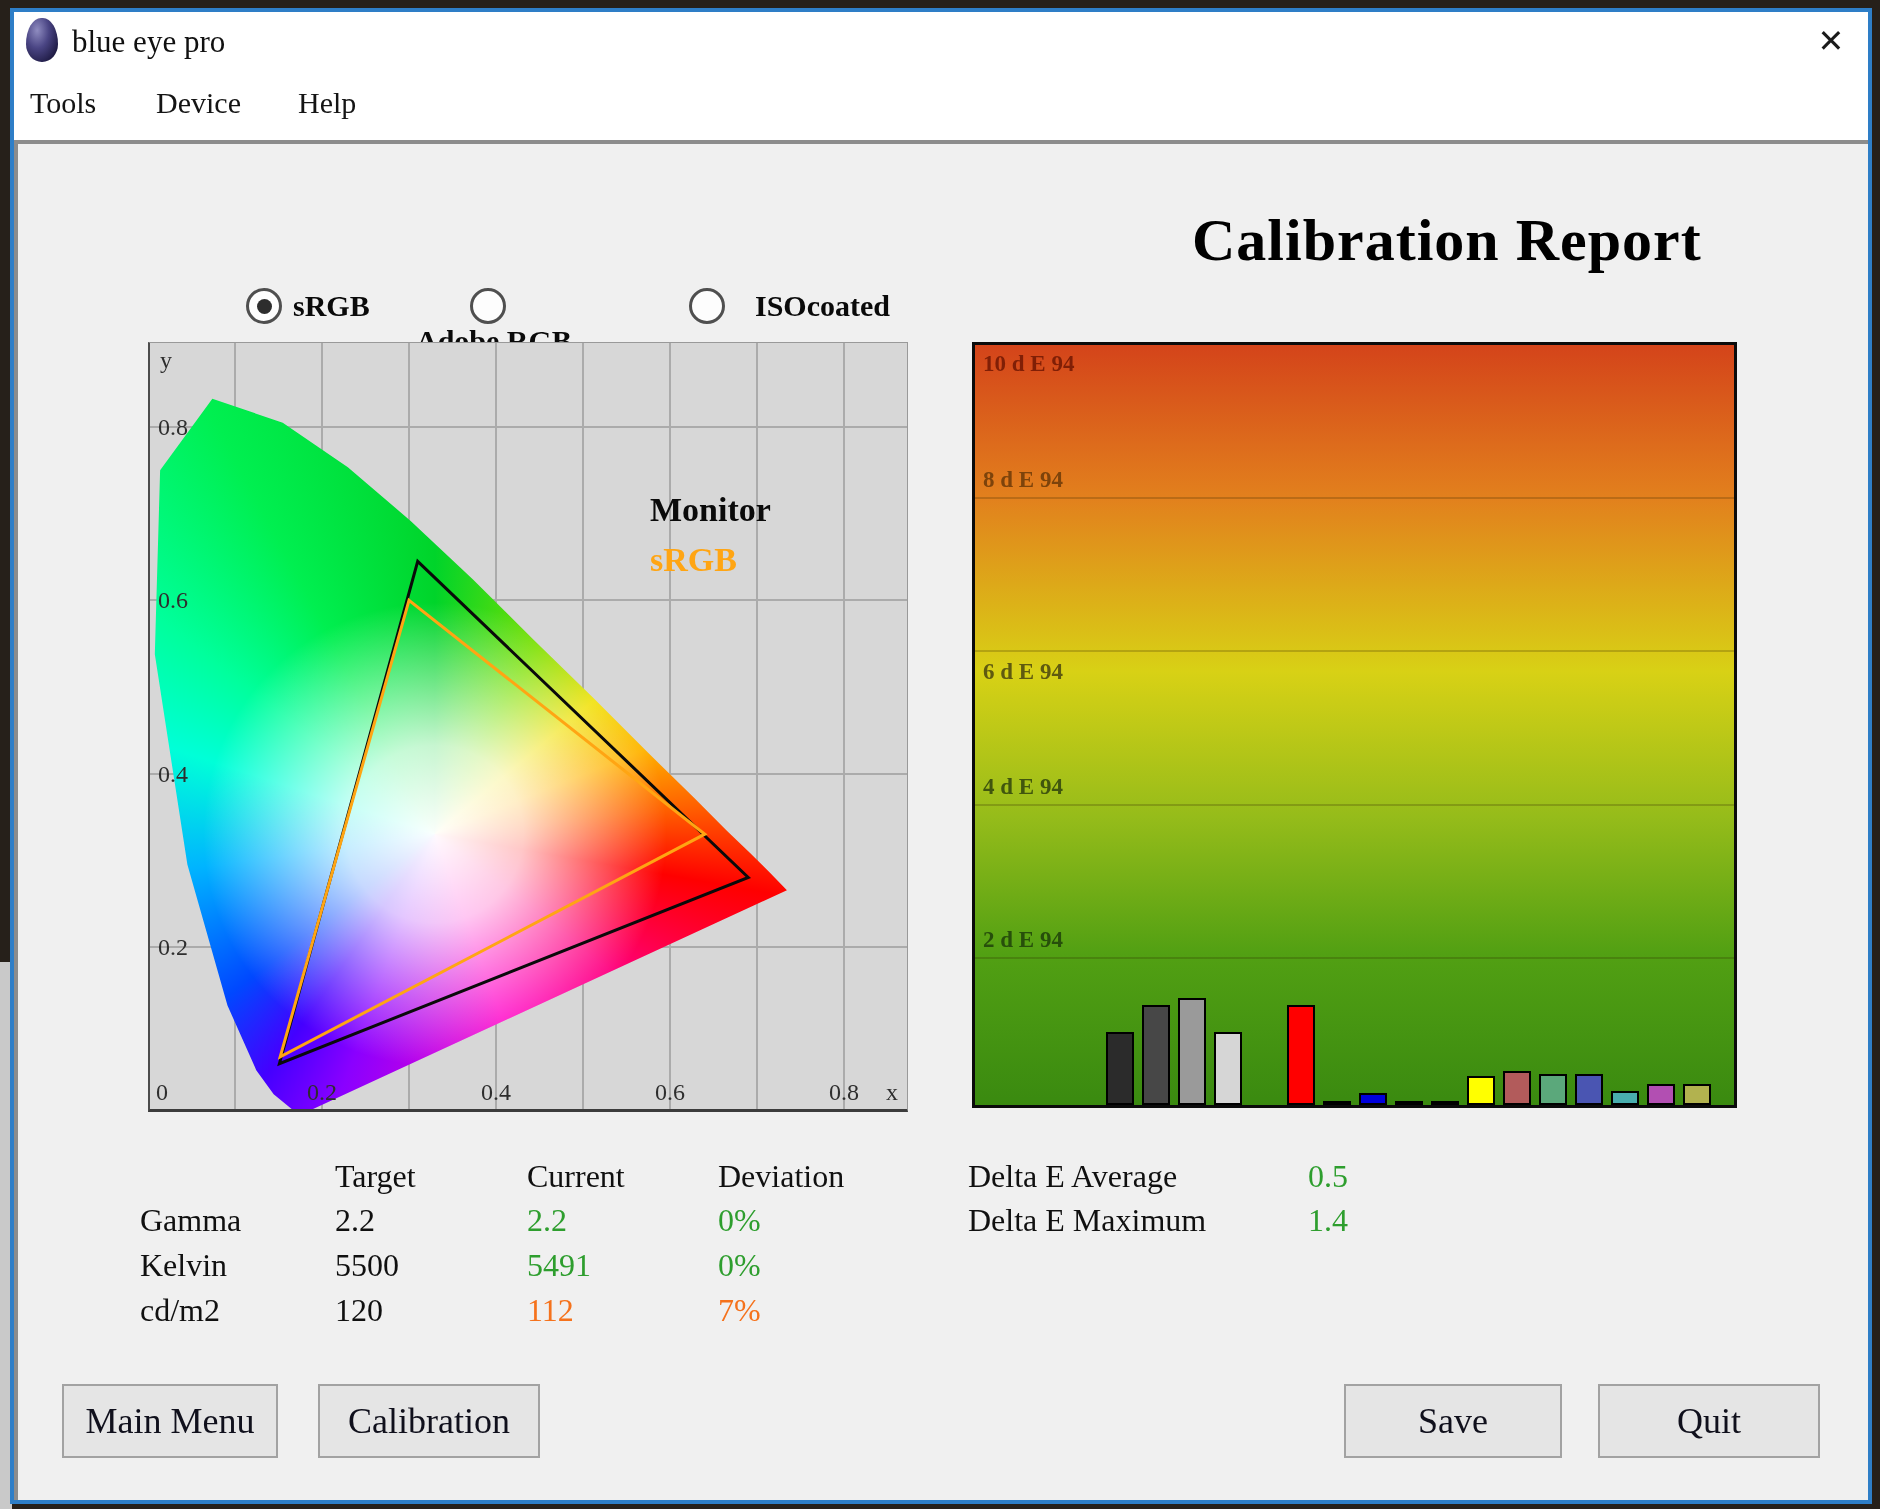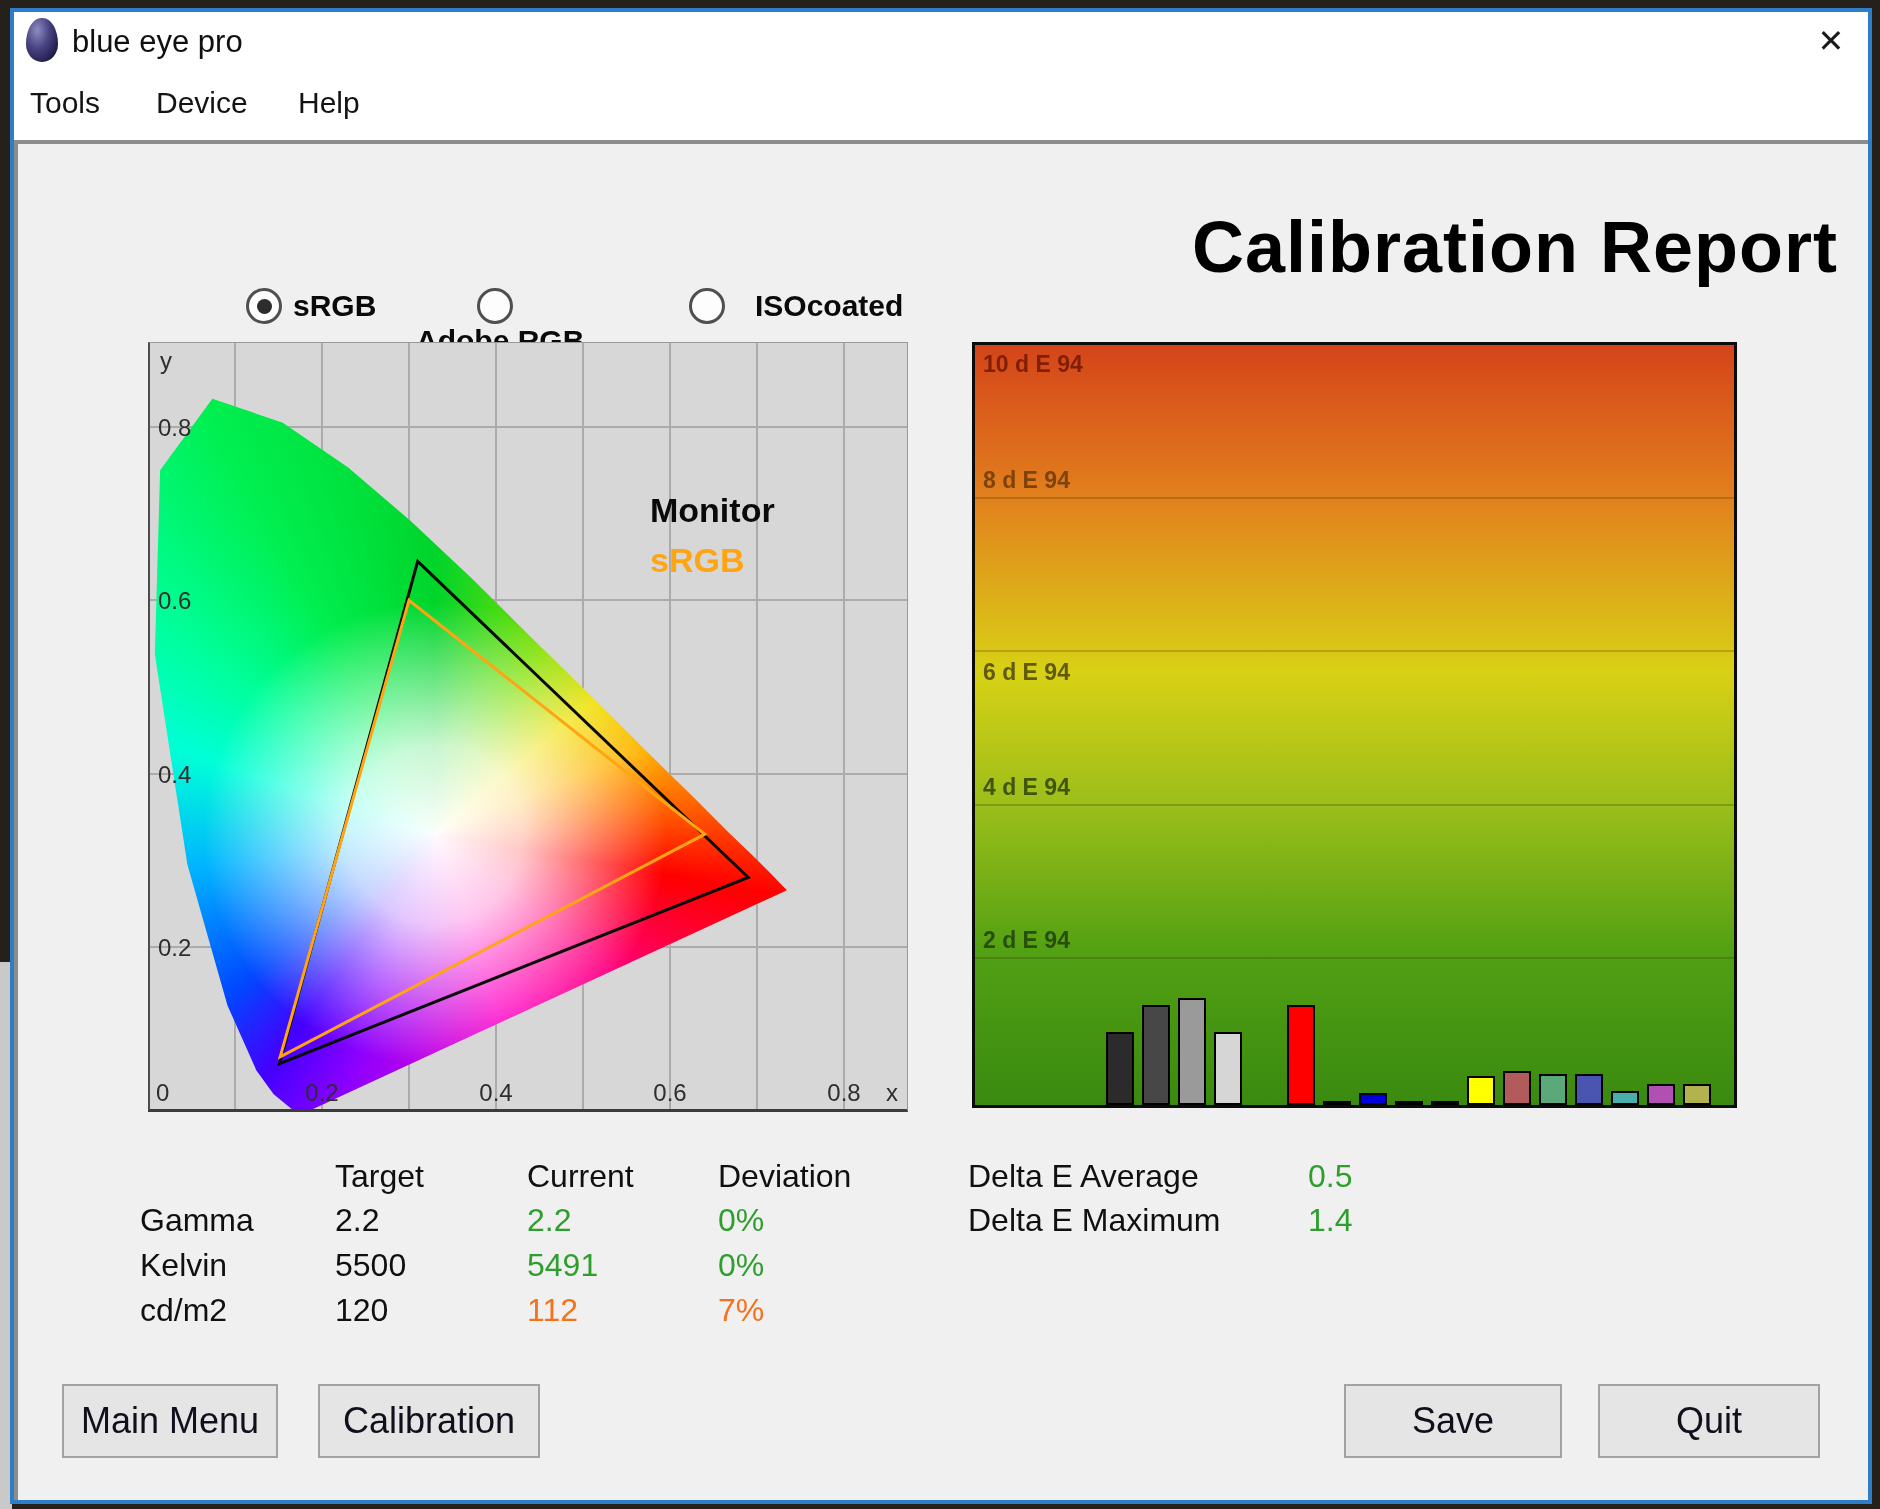--- a/index.html
+++ b/index.html
@@ -1,30 +1,30 @@
 <!DOCTYPE html>
 <html><head>
 <meta charset="utf-8">
 <style>
   html,body{margin:0;padding:0}
   #page{position:relative;width:1880px;height:1509px;background:#26201a;overflow:hidden;
-        font-family:Liberation Sans, sans-serif}
+        font-family:Liberation Serif, serif}
   #left-strip{position:absolute;left:0;top:962px;width:12px;height:547px;background:#c9c9c9}
   #window{position:absolute;left:10px;top:8px;width:1862px;height:1496px;background:#ffffff;
           border:4px solid #2e7ec7;box-sizing:border-box}
   #client{position:absolute;left:14px;top:140px;width:1854px;height:1360px;background:#f0f0f0;
           border-top:4px solid #8c8c8c;border-left:4px solid #8c8c8c;box-sizing:border-box}
   #app-icon{position:absolute;left:26px;top:18px;width:32px;height:44px;
             border-radius:48% 48% 50% 50%/60% 60% 42% 42%;
             background:radial-gradient(ellipse at 35% 28%,#8f8cc0 0%,#4a4584 40%,#201c46 78%,#12102a 100%)}
   #window-title{position:absolute;left:72px;top:24px;font-size:31px;color:#101010;white-space:nowrap}
   #close-button{position:absolute;left:1804px;top:16px;width:54px;height:50px;line-height:50px;
                 text-align:center;font-size:32px;color:#1a1a1a;cursor:default}
   .menu-item{position:absolute;top:86px;font-size:30px;color:#141414;white-space:nowrap}
-  #heading{position:absolute;left:1192px;top:206px;font-size:72px;font-weight:bold;color:#000;
+  #heading{position:absolute;left:1192px;top:206px;font-size:60px;font-weight:bold;color:#000;
            letter-spacing:1px;white-space:nowrap}
   .radio-item{position:absolute;top:288px;display:flex;align-items:center;height:36px}
   .radio-circle{width:30px;height:30px;border-radius:50%;border:3px solid #4f4f4f;background:#fdfdfd;
                 display:flex;align-items:center;justify-content:center;flex:none}
   .radio-dot{width:15px;height:15px;border-radius:50%;background:#2d2d2d}
   .radio-label{margin-left:11px;font-size:30px;font-weight:600;color:#0a0a0a;white-space:nowrap}
 
   #cie-plot{position:absolute;left:148px;top:342px;width:757px;height:766px;background:#d7d7d7;
             border:1px solid #999;border-left:2px solid #4c4c4c;border-bottom:3px solid #3c3c3c;
             overflow:hidden}

